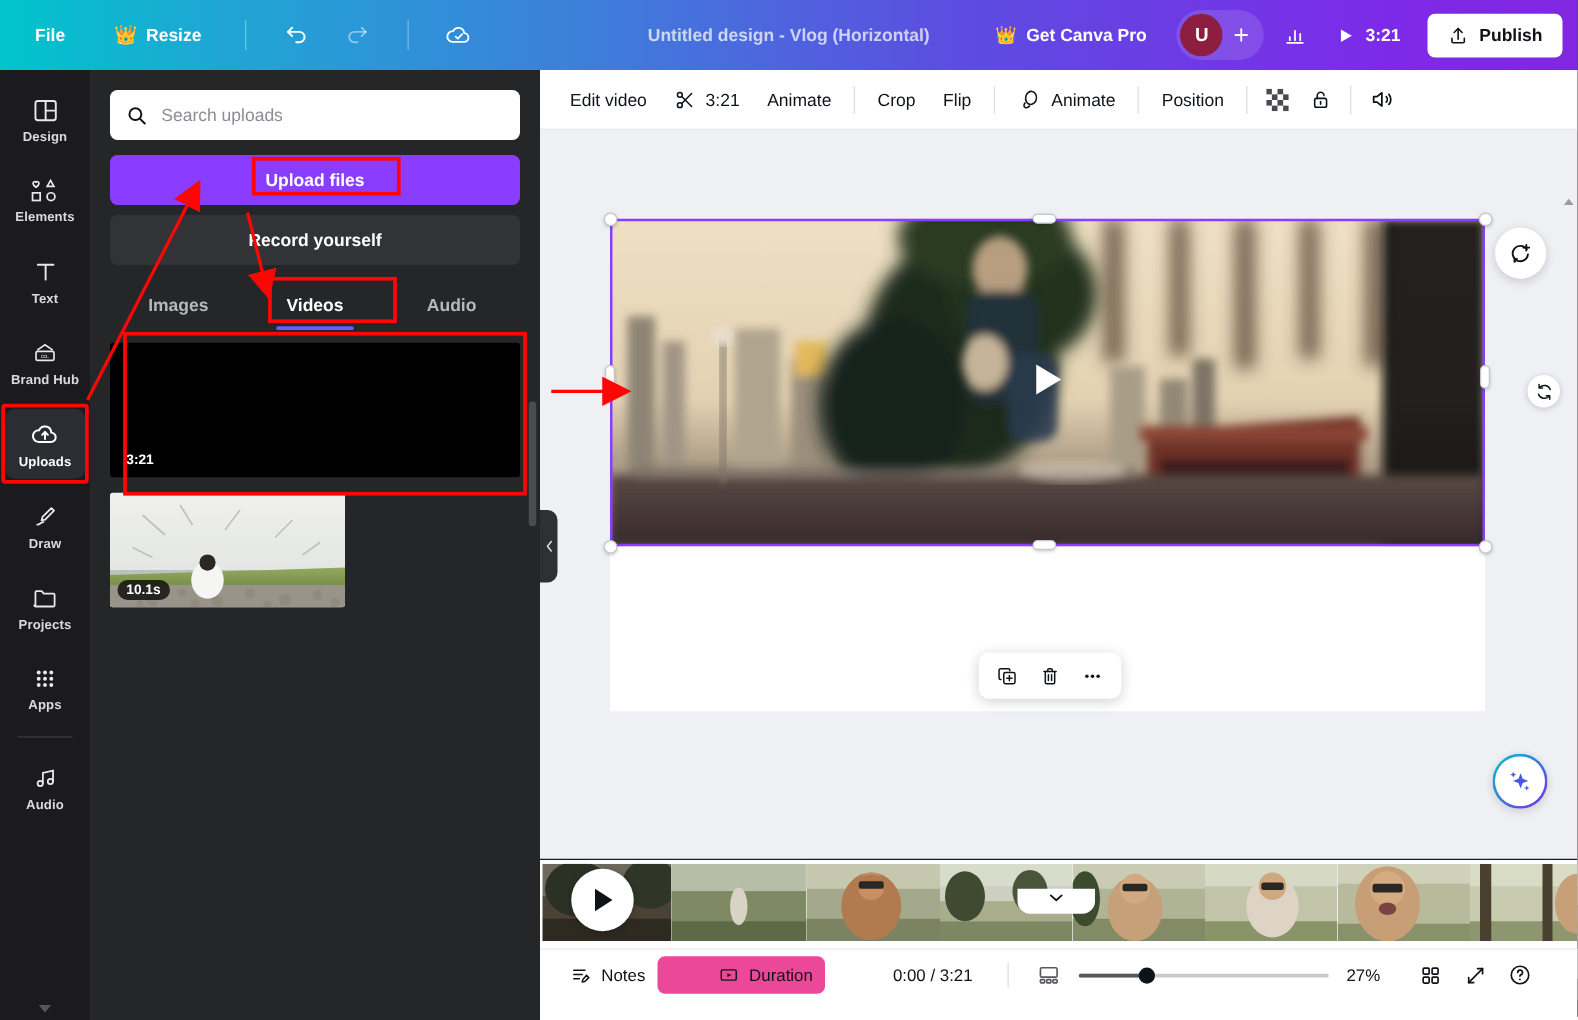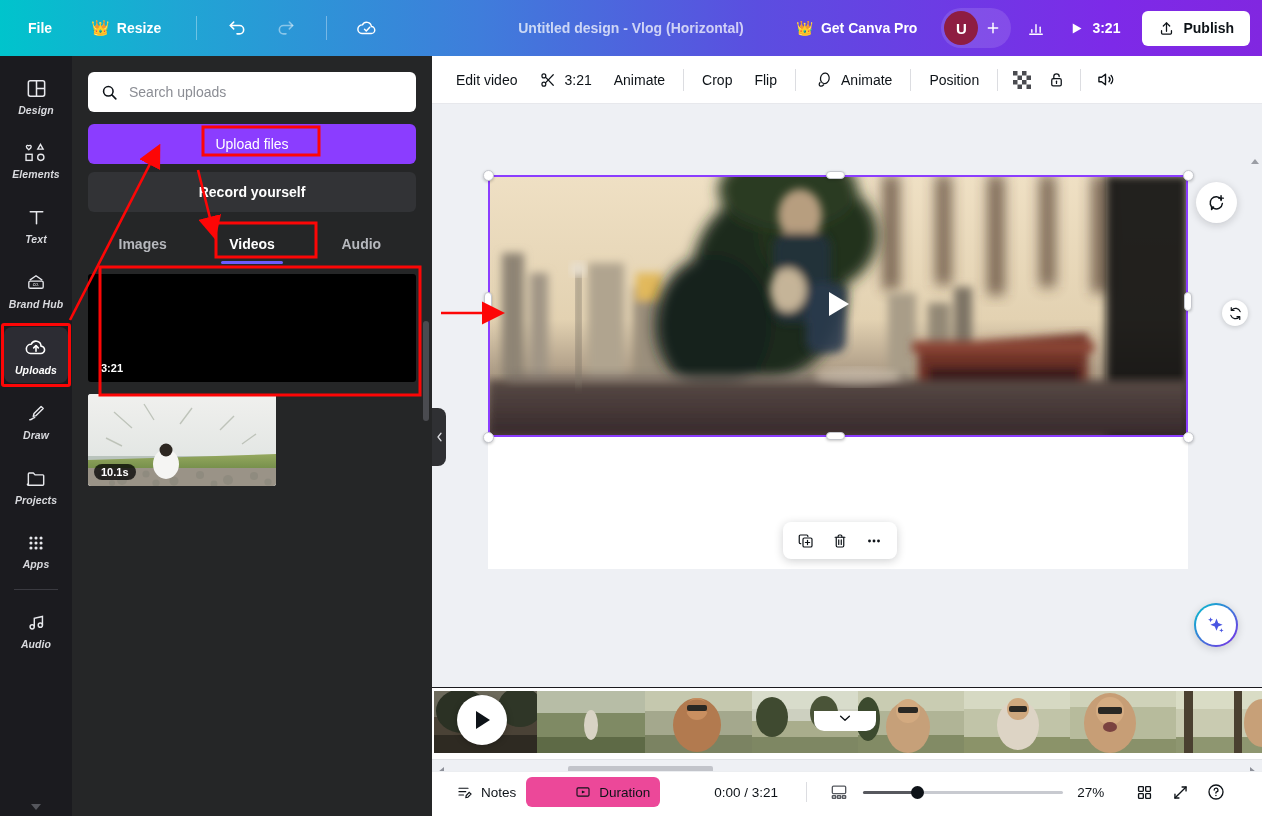--- a/index.html
+++ b/index.html
@@ -71,21 +71,21 @@
 
   
   .rail {
     position: absolute; left: 0; top: 56px; width: 72px; height: 760px;
     background: #1b1b1f; display: flex; flex-direction: column;
     align-items: center; padding-top: 12px; overflow: hidden;
   }
   .rail-item {
     width: 64px; padding: 9px 0 7px; border-radius: 8px;
     display: flex; flex-direction: column; align-items: center; gap: 4px;
-    cursor: pointer; margin-bottom: 10px; position: relative; font-style: italic;
+    cursor: pointer; margin-bottom: 10px; position: relative;
   }
   .rail-item.active { background: #2c2c33; }
   .rail-item .lbl { color: #d9dade; font-size: 10.5px; font-weight: 600; letter-spacing: .1px; }
   .rail-divider { width: 44px; height: 1px; background: #3a3a40; margin: 2px 0 12px; }
   .rail-hl {
     position: absolute; left: -3px; top: -4px; right: -3px; bottom: -4px;
     border: 3px solid #fd0606; border-radius: 3px; pointer-events: none;
   }
   .rail-scroll-arrow {
     position: absolute; left: 50%; transform: translateX(-50%); bottom: 6px;
@@ -102,21 +102,21 @@
     margin: 16px 16px 0; height: 40px; background: #fff; border-radius: 6px;
     display: flex; align-items: center; padding: 0 12px; gap: 10px; cursor: text;
   }
   .search-box input {
     border: none; outline: none; flex: 1; font-size: 14px;
     font-family: "Liberation Sans", sans-serif; color: #0e1318; background: transparent;
   }
   .search-box input::placeholder { color: #8b8d94; }
   .upload-btn {
     margin: 12px 16px 0; height: 40px; border-radius: 6px;
-    background: #8b3dff; color: #fff; font-size: 14px; font-weight: 400;
+    background: #8b3dff; color: #fff; font-size: 14px; font-weight: 700;
     display: flex; align-items: center; justify-content: center; cursor: pointer;
     position: relative;
   }
   .record-btn {
     margin: 8px 16px 0; height: 40px; border-radius: 6px;
     background: #323336; color: #fff; font-size: 14px; font-weight: 700;
     display: flex; align-items: center; justify-content: center; cursor: pointer;
   }
   .tabs {
     margin: 14px 0 0; display: flex; align-items: center; padding: 0 16px;
@@ -272,21 +272,21 @@
     border-top: 1px solid #e2e4e8;
   }
   .tl-scroll-track { flex: 1; height: 12px; position: relative; margin: 0 6px; }
   .tl-scroll-thumb {
     position: absolute; left: 118px; top: 0; width: 145px; height: 12px;
     background: #c2c4ca; border-radius: 2px; cursor: pointer;
   }
 
   
   .statusbar {
-    position: absolute; left: 0; bottom: 4px; width: 830px; height: 41px;
+    position: absolute; left: 0; bottom: 16px; width: 830px; height: 41px;
     background: #fff; display: flex; align-items: center; padding: 0 14px;
     border-top: 1px solid #eceef1;
   }
   .sb-item {
     display: flex; align-items: center; gap: 7px;
     font-size: 13.5px; color: #0e1318; padding: 6px 10px;
     border-radius: 6px; cursor: pointer; white-space: nowrap;
   }
   .sb-item.active { background: #ec4899; padding-left: 48px; }
   .sb-time { font-size: 13.5px; color: #0e1318; margin-left: 54px; white-space: nowrap; }

